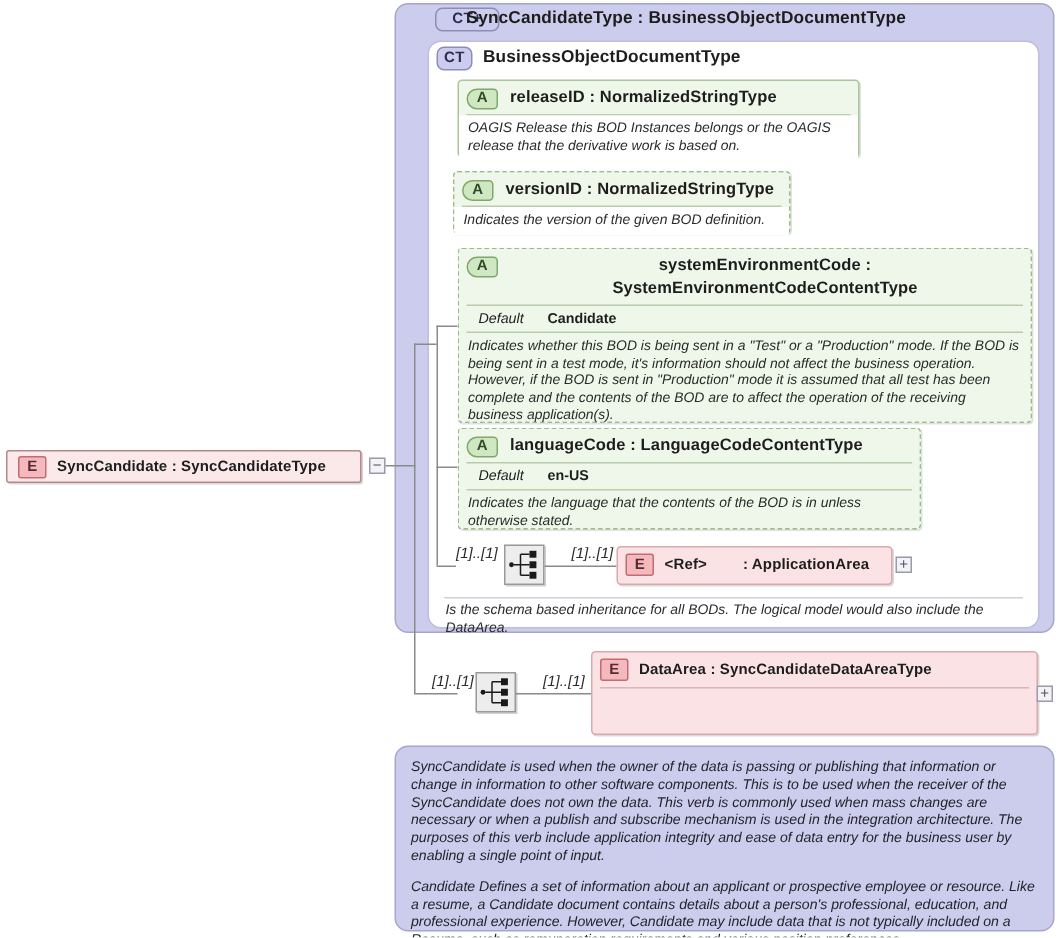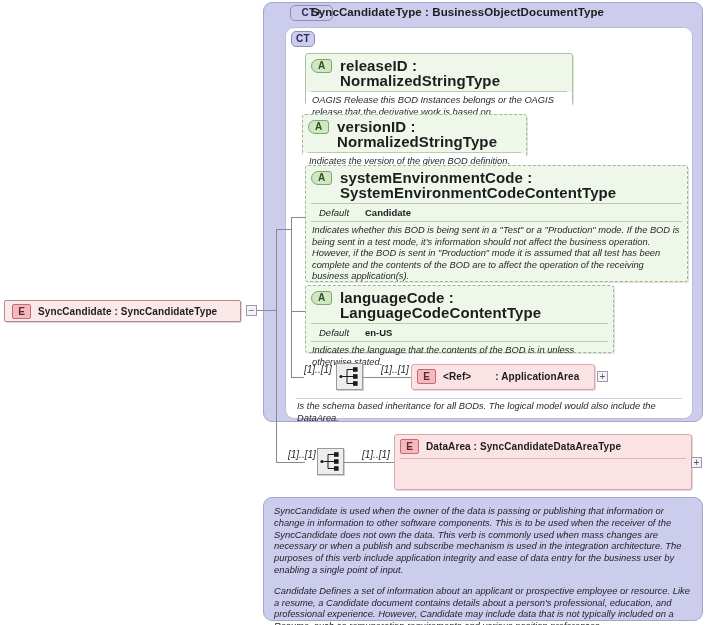--- a/index.html
+++ b/index.html
@@ -126,21 +126,21 @@
     color: #2f4a26;
     font-size: 10px;
     font-weight: bold;
     line-height: 12px;
     text-align: center;
     margin-right: 8px;
     margin-top: 1px;
     flex: none;
   }
   .attr-name {
-    font-size: 15px;
+    font-size: 11px;
     font-weight: bold;
     color: #1d1d1d;
     letter-spacing: .1px;
     line-height: 15px;
   }
   .attr-sep {
     height: 1px;
     background: #b9cdae;
     margin: 0 5px;
   }
@@ -242,20 +242,21 @@
 <div id="canvas">
 
   <div class="ct-outer" style="left:263px; top:2px; width:440px; height:420px;"></div>
 
   <div class="ct-badge" style="left:270px; top:5px; width:43px;margin-left:20px;">CT+</div>
   <div class="ct-title" style="left:311px; top:6px;">SyncCandidateType : BusinessObjectDocumentType</div>
 
   <div class="ct-inner" style="left:285px; top:27px; width:408px; height:392px;"></div>
 
   <div class="ct-badge" style="left:291px; top:31px; width:24px;">CT</div>
+  <div class="ct-title" style="left:322px; top:32px;">BusinessObjectDocumentType</div>
 
   <div class="elem-box" style="left:4px; top:300px; width:237px; height:22px;">
     <span class="icon-E">E</span>
     <span class="elem-label">SyncCandidate : SyncCandidateType</span>
   </div>
   <div class="toggle" style="left:246px; top:305px;">−</div>
 
   <div class="line-h" style="left:257px; top:310px; width:7px;"></div>
 
   <div class="attr-box solid" style="left:305px; top:53px; width:268px; height:52px;">
@@ -272,21 +273,21 @@
       <span class="icon-A">A</span>
       <span class="attr-name">versionID : NormalizedStringType</span>
     </div>
     <div class="attr-sep"></div>
     <div class="attr-doc">Indicates the version of the given BOD definition.</div>
   </div>
 
   <div class="attr-box" style="left:305px; top:165px; width:383px; height:117px;">
     <div class="attr-head" style="padding-right:4px;">
       <span class="icon-A">A</span>
-      <span class="attr-name" style="display:block; width:340px;">systemEnvironmentCode : SystemEnvironmentCodeContentType</span>
+      <span class="attr-name" style="text-align:center; display:block; width:340px;">systemEnvironmentCode : SystemEnvironmentCodeContentType</span>
     </div>
     <div class="attr-sep"></div>
     <div class="attr-default">
       <span class="dlabel">Default</span>
       <span class="dval">Candidate</span>
     </div>
     <div class="attr-sep"></div>
     <div class="attr-doc green">Indicates whether this BOD is being sent in a "Test" or a "Production" mode. If the BOD is being sent in a test mode, it's information should not affect the business operation. However, if the BOD is sent in "Production" mode it is assumed that all test has been complete and the contents of the BOD are to affect the operation of the receiving business application(s).</div>
   </div>
 

